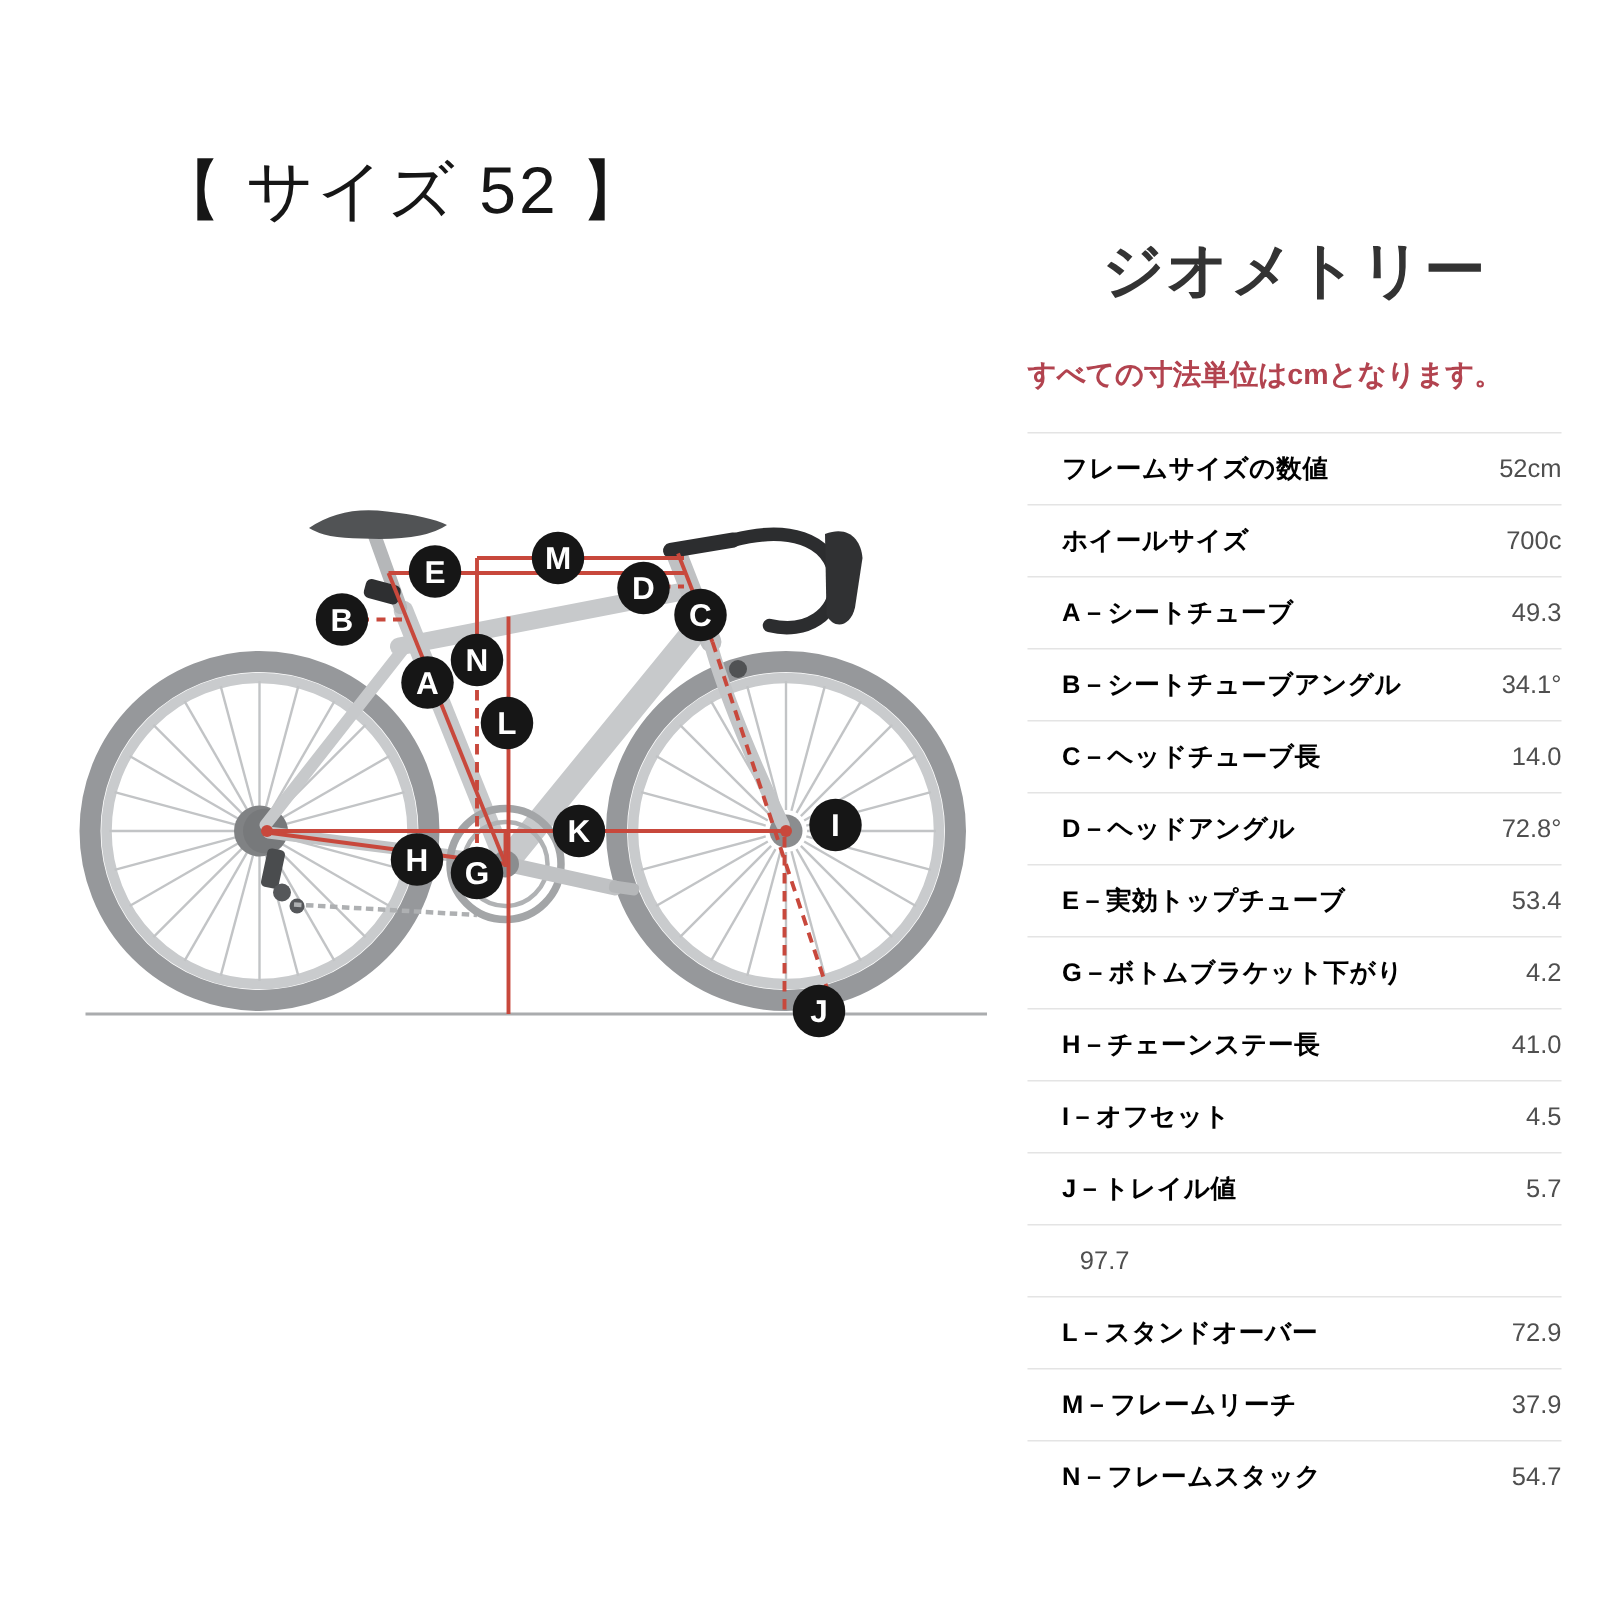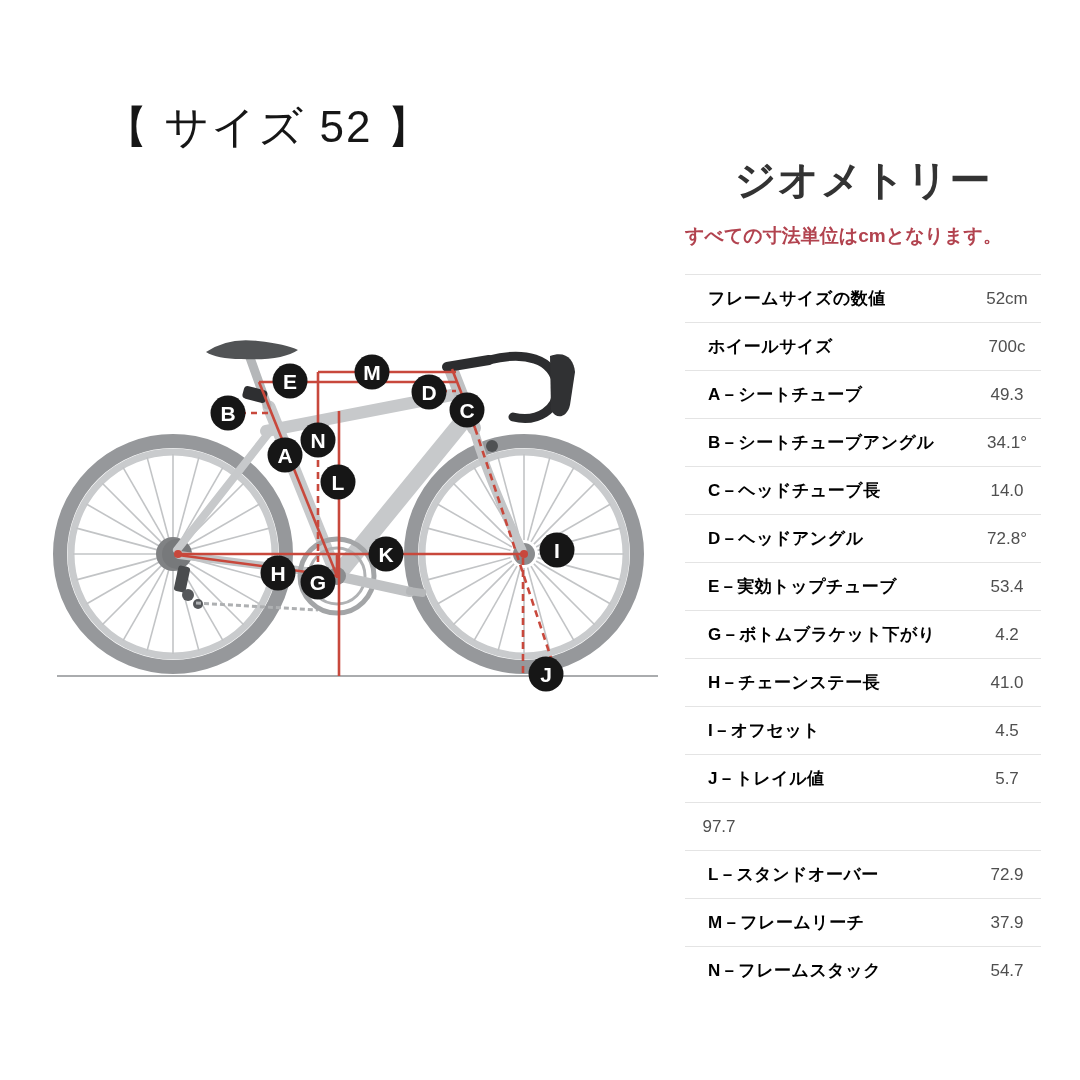--- a/index.html
+++ b/index.html
@@ -12,34 +12,34 @@
     position:absolute;left:104px;top:98px;
     font-size:44px;color:#161616;letter-spacing:2px;white-space:nowrap;
   }
   
   .geo-panel{position:absolute;left:685px;top:158px;width:356px;}
   .geo-heading{
     font-size:41px;font-weight:bold;color:#333333;text-align:center;
     letter-spacing:1px;margin:0 0 0 0;line-height:1.1;
   }
   .geo-note{
-    margin-top:20px;font-size:19px;font-weight:bold;color:#b2434f;
+    margin-top:34px;font-size:19px;font-weight:bold;color:#b2434f;
     white-space:nowrap;letter-spacing:0px;
   }
   .geo-table{margin-top:25px;width:356px;}
   .geo-row{
     display:flex;align-items:center;height:47px;
     border-top:1px solid #e4e4e4;
   }
   .geo-row .lbl{
     flex:1;padding-left:23px;font-size:17px;font-weight:bold;color:#000000;
     letter-spacing:0.5px;white-space:nowrap;
   }
   .geo-row .val{
-    width:68px;font-size:17px;color:#4f4f4f;text-align:center;flex:none;
+    width:68px;font-size:17px;color:#4f4f4f;text-align:right;flex:none;
   }
   
   #bike-svg{position:absolute;left:0;top:0;}
   .circle-label text{
     font-family:"Liberation Sans","DejaVu Sans",sans-serif;
     font-weight:bold;font-size:21px;fill:#ffffff;
   }
 </style>
 </head>
 <body>

